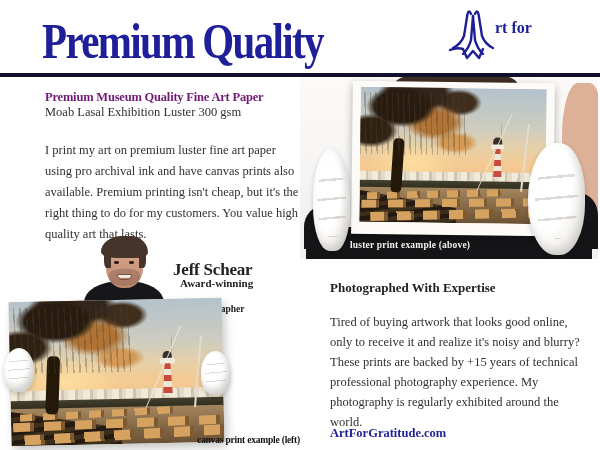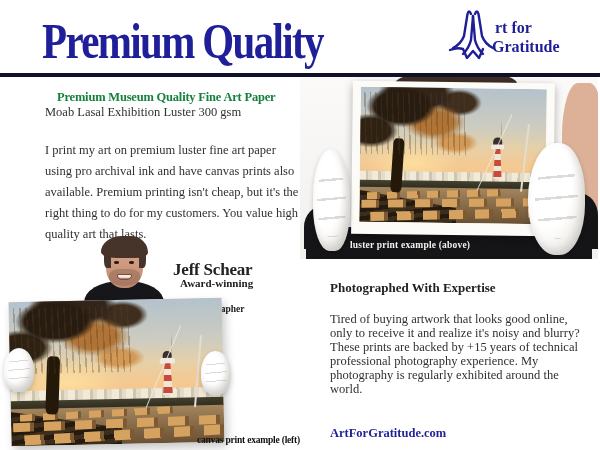--- a/index.html
+++ b/index.html
@@ -15,41 +15,41 @@
     letter-spacing:-2px; line-height:1; transform:scaleX(0.82); transform-origin:left top;
     white-space:nowrap;
   }
   .divider { left:0; top:73px; width:600px; height:3.5px; background:#10102a; }
   .logo { left:448px; top:6px; width:148px; height:66px; color:#1e1e96; }
   .logo svg { left:0; top:2px; }
   .logo-line1 { left:47px; top:13px; font-size:16px; font-weight:700; white-space:nowrap; }
   .logo-line2 { left:44px; top:32px; font-size:16px; font-weight:700; white-space:nowrap; }
 
   
-  .lhead { left:45px; top:90px;  font-size:12.5px; font-weight:700; letter-spacing:-0.2px; color:#15803d; white-space:nowrap;margin-left:12px; }
+  .lhead { left:45px; top:90px;  font-size:12.5px; font-weight:700; letter-spacing:-0.2px; color:#701a75; white-space:nowrap; }
   .lsub  { left:45px; top:105px; font-size:12.5px; color:#2f3130; white-space:nowrap; }
   .lpara { left:45px; top:140px; width:256px; font-size:12.5px; line-height:21px; color:#2f3130; }
 
   
   .jeff-shirt   { left:84px;  top:281px; width:80px; height:24px; background:#17171b; border-radius:45% 45% 0 0 / 90% 90% 0 0; z-index:1; }
   .jeff-face    { left:106px; top:245px; width:37px; height:43px; background:linear-gradient(180deg,#d2a086 25%,#c08a70); border-radius:50% 50% 46% 46%; z-index:2; }
   .jeff-hair    { left:101px; top:236px; width:47px; height:22px; background:#463329; border-radius:55% 45% 35% 40% / 90% 95% 30% 35%; z-index:3; }
   .jeff-side-l  { left:104px; top:250px; width:7px;  height:18px; background:#463329; border-radius:40% 0 0 40%; z-index:3; }
   .jeff-side-r  { left:139px; top:250px; width:7px;  height:18px; background:#463329; border-radius:0 40% 40% 0; z-index:3; }
   .jeff-stubble { left:109px; top:269px; width:31px; height:17px; background:rgba(75,52,40,0.22); border-radius:35% 35% 48% 48%; z-index:3; }
   .jeff-eye-l   { left:114px; top:261px; width:5px; height:2.6px; background:#29190f; border-radius:50%; z-index:4; }
   .jeff-eye-r   { left:129px; top:261px; width:5px; height:2.6px; background:#29190f; border-radius:50%; z-index:4; }
   .jeff-smile   { left:117px; top:274px; width:15px; height:6px; background:linear-gradient(180deg,#f2ece2 55%,#9c5f4c); border-radius:2px 2px 9px 9px; border:0.5px solid #7d4b3a; z-index:4; }
   .jname  { left:173px; top:260px; font-size:17px;  font-weight:700; color:#20221f; white-space:nowrap; letter-spacing:-0.2px; }
   .jcred1 { left:180px; top:277px; font-size:11px; font-weight:700; color:#20221f; white-space:nowrap;text-align:right; }
   .jcred2 { left:188px; top:288px; font-size:9.5px; font-weight:700; color:#20221f; white-space:nowrap;margin-top:16px; }
 
   
   .rhead { left:330px; top:280px; font-size:13px; font-weight:700; color:#20221f; white-space:nowrap; }
-  .rpara { left:330px; top:312px; width:258px; font-size:12.5px; line-height:14px; color:#2f3130; }
+  .rpara { left:330px; top:312px; width:258px; font-size:12.5px; line-height:20px; color:#2f3130; }
   .website { left:330px; top:426px; font-size:12.5px; font-weight:700; color:#1f1f99; white-space:nowrap; }
 
   
   .scene { overflow:hidden; }
   .scene > div { position:absolute; }
   .sky    { left:0; top:0; width:100%; height:76%; background:linear-gradient(180deg,#b4c2cc 0%,#cdccc0 38%,#e6d0a8 58%,#f4c992 74%,#efc28c 100%); }
   .glow   { left:2%; top:40%; width:52%; height:32%; background:radial-gradient(ellipse at 50% 50%, rgba(255,226,160,0.85), rgba(255,226,160,0) 70%); }
   .marina { left:0; top:62%; width:100%; height:8%; background:repeating-linear-gradient(90deg,#f1ead8 0 3.2%,#cfc6b2 3.2% 4.6%,#e4dcc8 4.6% 6.8%); }
   .hedge  { left:0; top:69%; width:100%; height:6%; background:linear-gradient(180deg,#45412f,#2f2b1e); }
   .ground { left:0; top:74%; width:100%; height:26%; background:linear-gradient(180deg,#a3855d,#6b5134); }
@@ -120,21 +120,20 @@
     <svg width="50" height="62" viewBox="0 0 50 62">
       <g fill="none" stroke="#1e1e96" stroke-width="2.4" stroke-linecap="round" stroke-linejoin="round">
         <path d="M23 6 Q21 1 19.5 6 L16 28 Q13 36 5 40"></path>
         <path d="M25 8 L23 32 Q21 40 15 46"></path>
         <path d="M27 6 Q29 1 30.5 6 L34 28 Q37 36 45 40"></path>
         <path d="M25 8 L27 32 Q29 40 35 46"></path>
         <path d="M2 42 Q9 39 15 41 L19 50 L25 43 L31 50 L35 41"></path>
       </g>
     </svg>
     <div class="logo-line1">rt for</div>
-    <div class="logo-line2">Gratitude</div>
   </div>
 
   <div class="divider"></div>
 
   <div class="lhead">Premium Museum Quality Fine Art Paper</div>
   <div class="lsub">Moab Lasal Exhibition Luster 300 gsm</div>
   <div class="lpara">I print my art on premium luster fine art paper using pro archival ink and have canvas prints also available. Premium printing isn't cheap, but it's the right thing to do for my customers. You value high quality art that lasts.</div>
 
   <div class="jeff-shirt"></div>
   <div class="jeff-face"></div>

